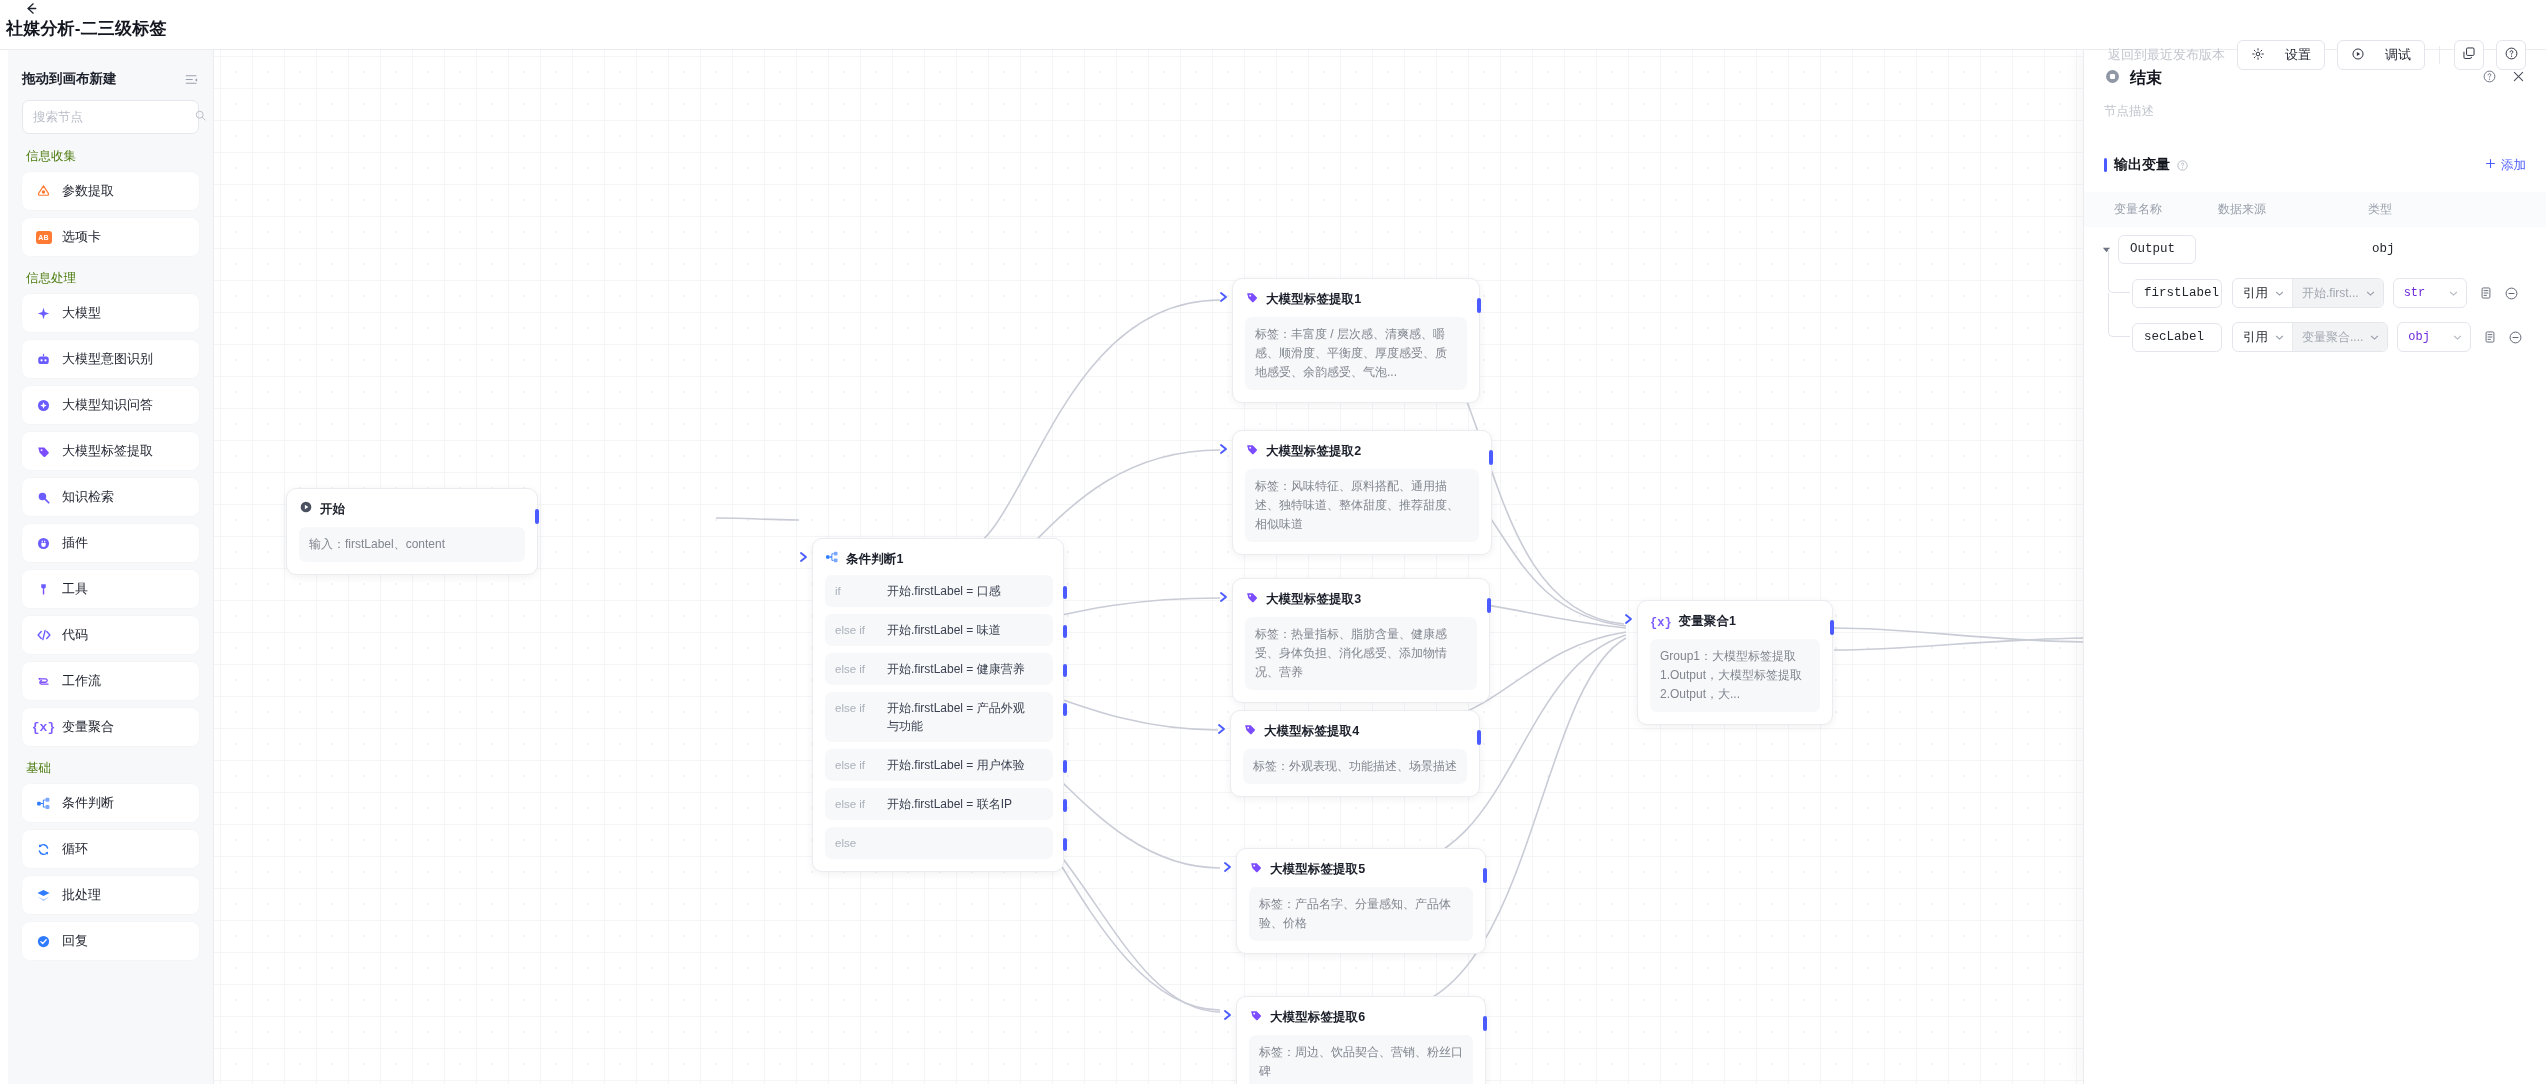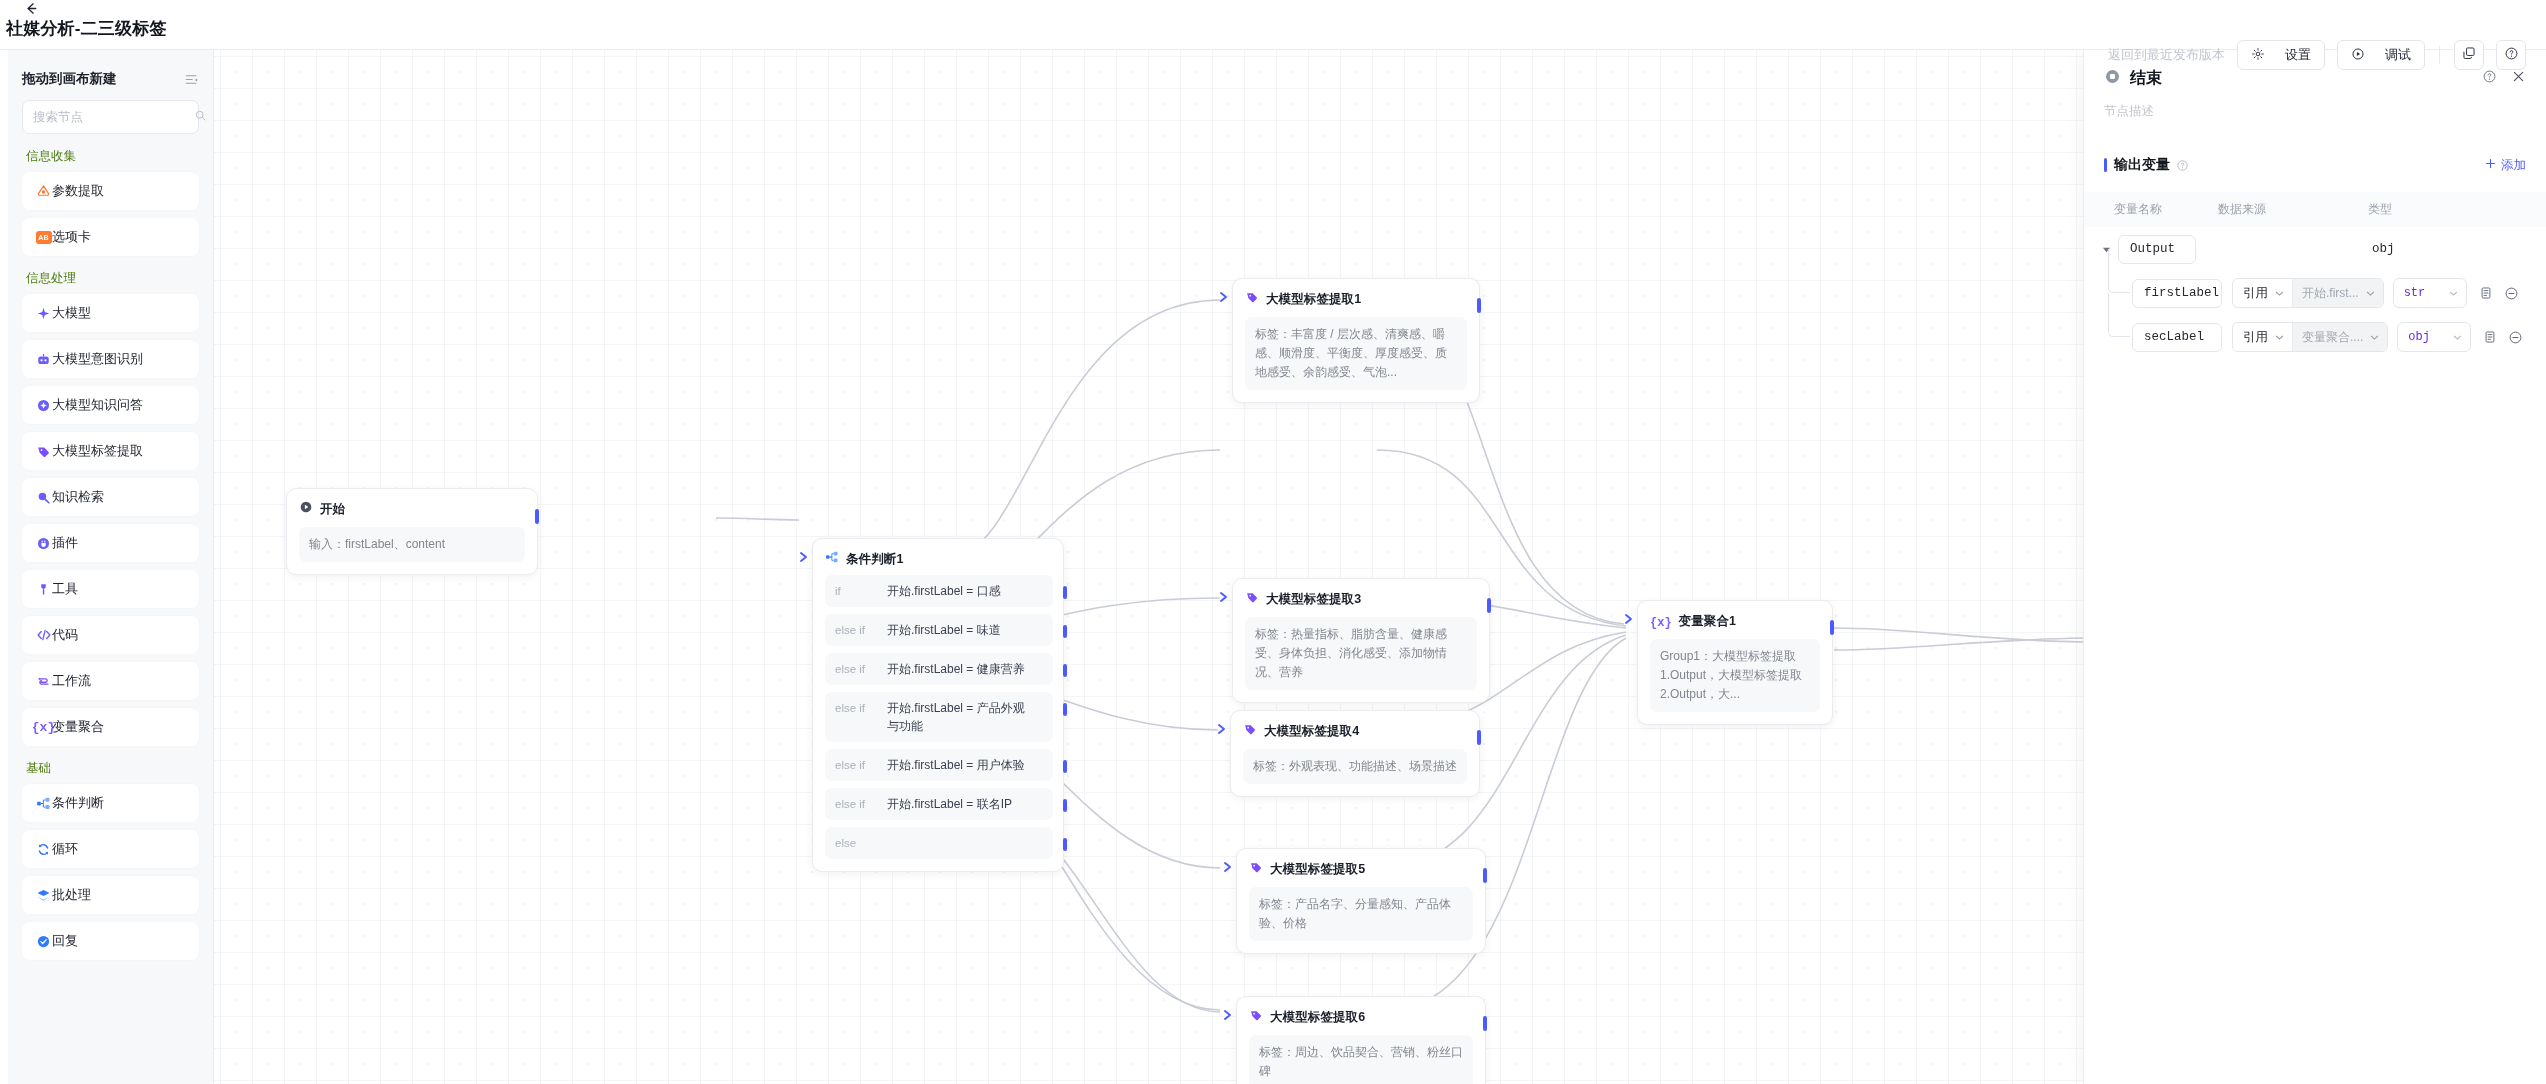--- a/index.html
+++ b/index.html
@@ -77,21 +77,21 @@
   .sb-search input {
     border: 0; outline: 0; flex: 1; font-size: 12.5px; color: #30343f;
     background: transparent; font-family: inherit;
   }
   .sb-search input::placeholder { color: #b9bdc8; }
   .sb-group-title {
     font-size: 12.5px; color: #4d7c0f; margin: 6px 0 7px 4px; font-weight: 400;
   }
   .sb-item {
     height: 38px; background: #fff; border-radius: 8px; display: flex;
-    align-items: center; padding: 0 13px; margin-bottom: 8px;
+    align-items: center; gap: 10px; padding: 0 13px; margin-bottom: 8px;
     cursor: grab; box-shadow: 0 0 0 1px rgba(20,22,30,.012);
   }
   .sb-item-label { font-size: 13px; color: #1d212c; }
   .sb-ic { width: 17px; height: 17px; display: flex; align-items: center; justify-content: center; flex: 0 0 17px;}
   .ab-badge {
     width: 16px; height: 13px; background: #ff7a33; color: #fff; border-radius: 3px;
     font-size: 7px; font-weight: 700; display: flex; align-items: center;
     justify-content: center; letter-spacing: .2px;
   }
   .brace { color: #7c5cff; font-size: 13px; font-weight: 700; font-family: "Liberation Mono", monospace;}
@@ -360,20 +360,38 @@
       </div>
       <div class="node-body">标签：丰富度 / 层次感、清爽感、嚼感、顺滑度、平衡度、厚度感受、质地感受、余韵感受、气泡...</div>
       <div class="port-in-arrow">
         <svg width="12" height="12" viewBox="0 0 12 12" fill="none">
             <path d="M3 2 L8 6 L3 10" stroke="#4b5bff" stroke-width="1.9" stroke-linecap="round" stroke-linejoin="round"></path>
           </svg>
       </div>
       <div class="port out"></div>
     </div>
 
+    <div class="node" style="left:1018px; top:380px; width:260px;">
+      <div class="node-head">
+        <span class="node-ic">
+          <svg width="14" height="14" viewBox="0 0 20 20">
+            <path d="M3 4.6h7.3c.5 0 1 .2 1.3.6l5.1 5.3c.6.6.6 1.5 0 2.1l-4.4 4.4c-.6.6-1.5.6-2.1 0L5 11.7a1.8 1.8 0 0 1-.5-1.3z" fill="#7c4dff"></path>
+            <circle cx="7.4" cy="8.1" r="1.25" fill="#fff"></circle>
+          </svg>
+        </span>
+        <span class="node-title">大模型标签提取2</span>
+      </div>
+      <div class="node-body">标签：风味特征、原料搭配、通用描述、独特味道、整体甜度、推荐甜度、相似味道</div>
+      <div class="port-in-arrow">
+        <svg width="12" height="12" viewBox="0 0 12 12" fill="none">
+            <path d="M3 2 L8 6 L3 10" stroke="#4b5bff" stroke-width="1.9" stroke-linecap="round" stroke-linejoin="round"></path>
+          </svg>
+      </div>
+      <div class="port out"></div>
+    </div>
 
     <div class="node" style="left:1018px; top:528px; width:258px;">
       <div class="node-head">
         <span class="node-ic">
           <svg width="14" height="14" viewBox="0 0 20 20">
             <path d="M3 4.6h7.3c.5 0 1 .2 1.3.6l5.1 5.3c.6.6.6 1.5 0 2.1l-4.4 4.4c-.6.6-1.5.6-2.1 0L5 11.7a1.8 1.8 0 0 1-.5-1.3z" fill="#7c4dff"></path>
             <circle cx="7.4" cy="8.1" r="1.25" fill="#fff"></circle>
           </svg>
         </span>
         <span class="node-title">大模型标签提取3</span>

